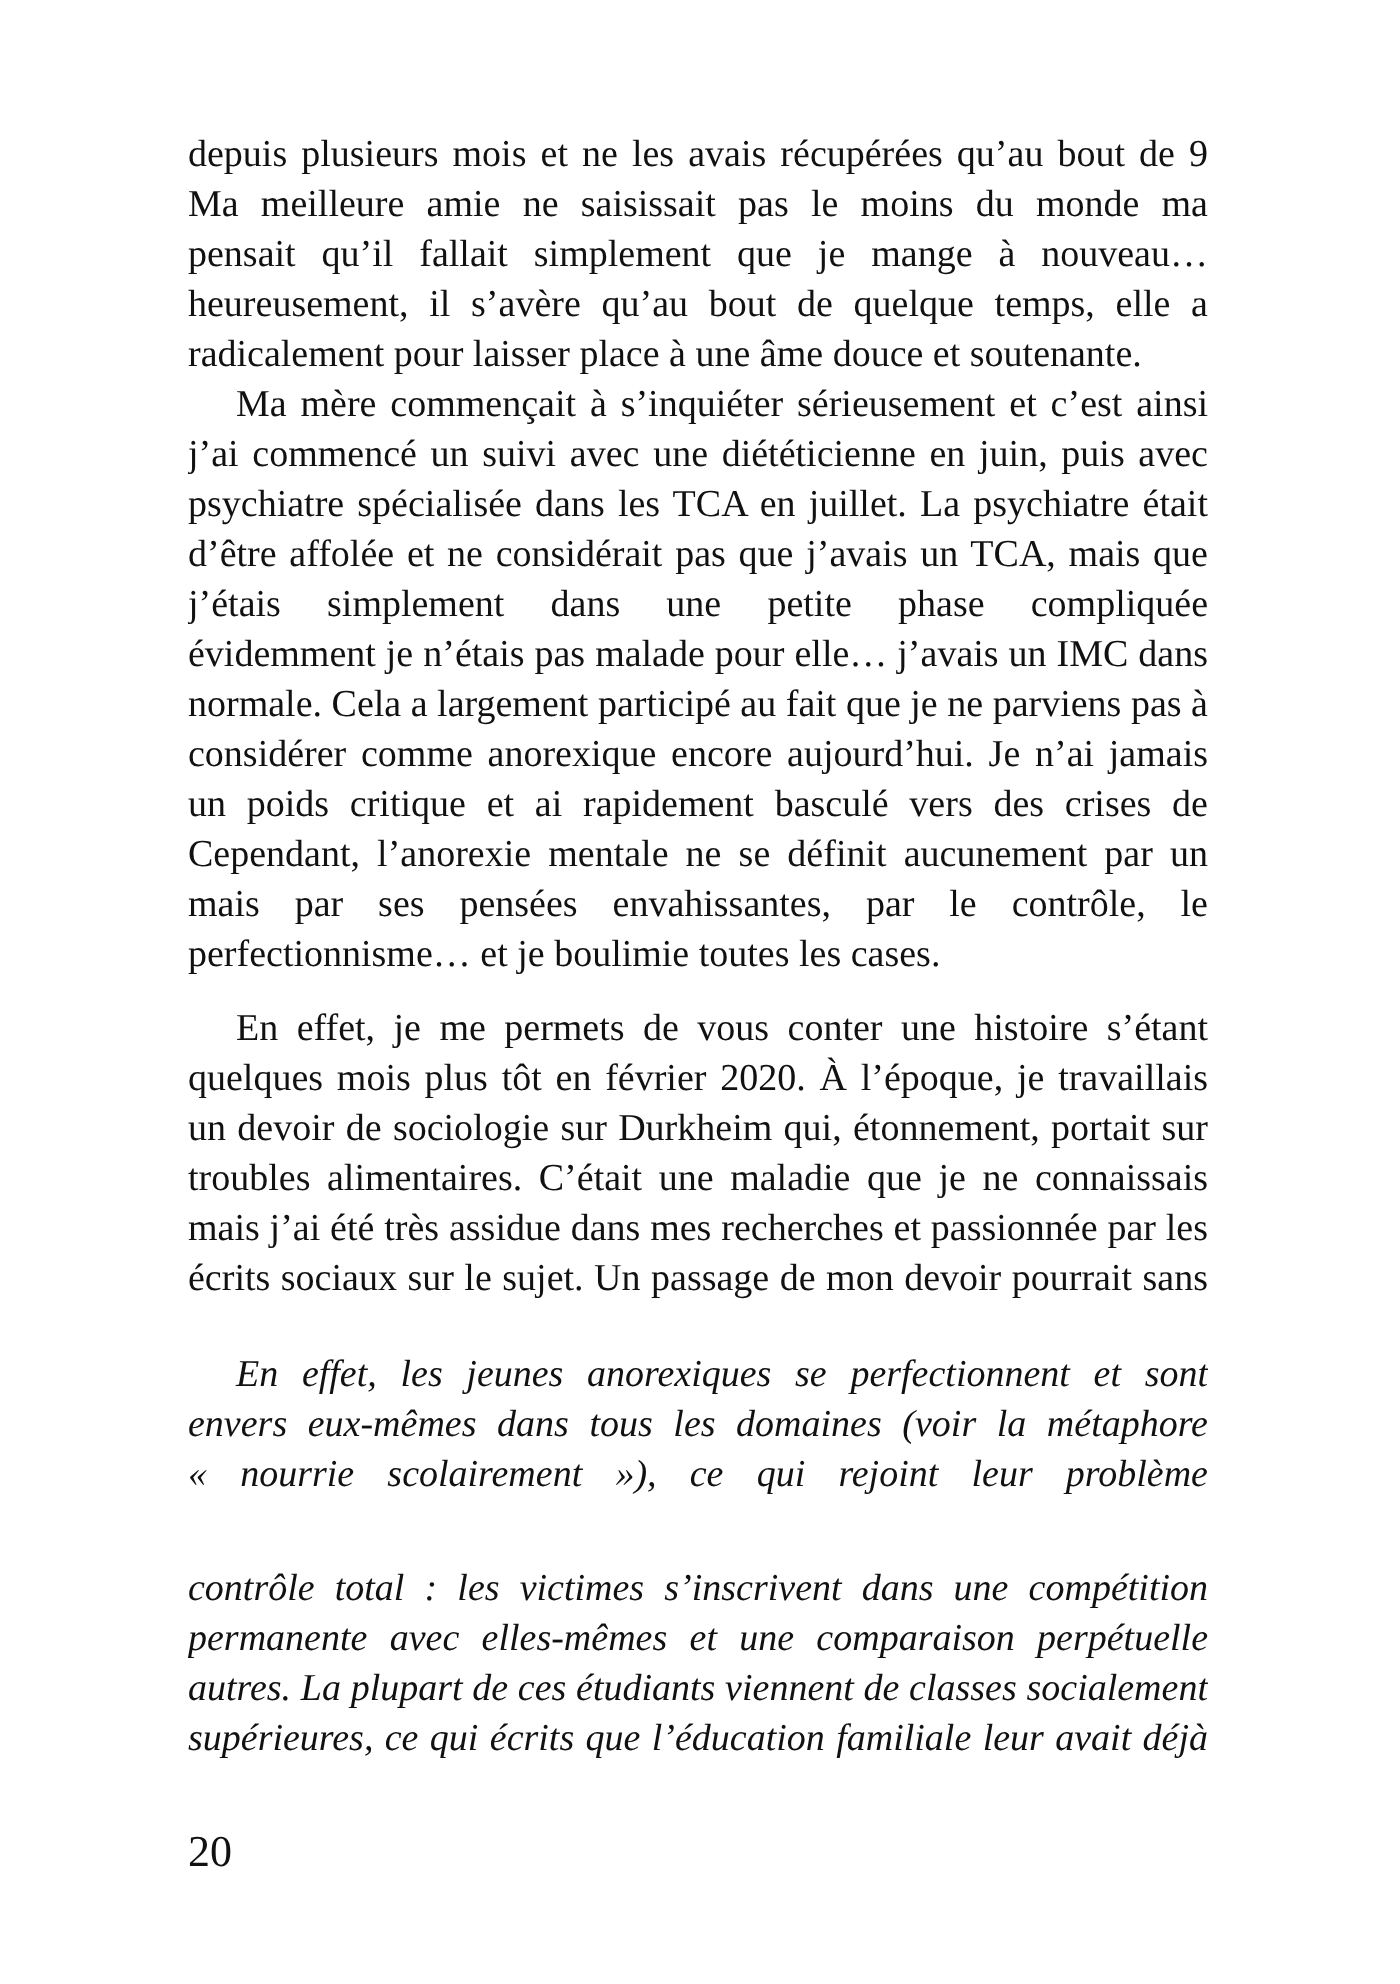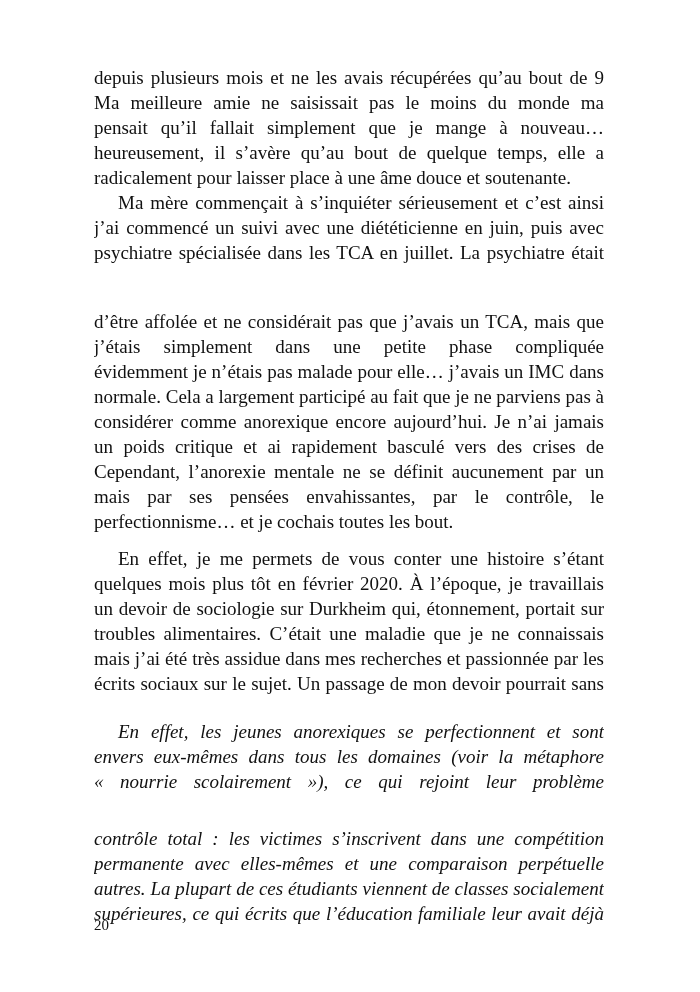--- a/index.html
+++ b/index.html
@@ -8,48 +8,48 @@
           font-family:"Liberation Serif", serif; font-size:19px; color:#111111; }
   .para { margin:0; }
   .line { display:block; height:25px; line-height:25px; white-space:nowrap;
           text-align:justify; text-align-last:justify; }
   .line.last { text-align-last:left; }
   .line.indent { padding-left:24px; }
   .gap { height:12px; }
   .gap2 { height:23px; }
   .italic .line { font-style:italic; }
   .pagenum { position:absolute; left:94px; top:913px; font-family:"Liberation Serif", serif;
-             font-size:15px; line-height:25px; color:#111111; }
+             font-size:22px; line-height:25px; color:#111111; }
 </style>
 </head>
 <body>
 
 <div class="page">
 
   <div class="para">
     <span class="line" style="white-space: normal; overflow: hidden;">depuis plusieurs mois et ne les avais récupérées qu’au bout de 9 mois.</span>
     <span class="line" style="white-space: normal; overflow: hidden;">Ma meilleure amie ne saisissait pas le moins du monde ma maladie et</span>
     <span class="line" style="white-space: normal; overflow: hidden;">pensait qu’il fallait simplement que je mange à nouveau…</span>
     <span class="line" style="white-space: normal; overflow: hidden;">heureusement, il s’avère qu’au bout de quelque temps, elle a changé</span>
     <span class="line last" style="white-space: normal; overflow: hidden;">radicalement pour laisser place à une âme douce et soutenante.</span>
   </div>
 
   <div class="para">
     <span class="line indent" style="white-space: normal; overflow: hidden;">Ma mère commençait à s’inquiéter sérieusement et c’est ainsi que</span>
     <span class="line" style="white-space: normal; overflow: hidden;">j’ai commencé un suivi avec une diététicienne en juin, puis avec une</span>
     <span class="line" style="white-space: normal; overflow: hidden;">psychiatre spécialisée dans les TCA en juillet. La psychiatre était loin</span>
-    <span class="line" style="white-space: normal; overflow: hidden; margin-top: 44px;">d’être affolée et ne considérait pas que j’avais un TCA, mais que</span>
+    <span class="line" style="white-space: normal; overflow: hidden;">d’être affolée et ne considérait pas que j’avais un TCA, mais que</span>
     <span class="line" style="white-space: normal; overflow: hidden;">j’étais simplement dans une petite phase compliquée d’adolescente.</span>
     <span class="line" style="white-space: normal; overflow: hidden;">évidemment je n’étais pas malade pour elle… j’avais un IMC dans la</span>
     <span class="line" style="white-space: normal; overflow: hidden;">normale. Cela a largement participé au fait que je ne parviens pas à me</span>
     <span class="line" style="white-space: normal; overflow: hidden;">considérer comme anorexique encore aujourd’hui. Je n’ai jamais fait</span>
     <span class="line" style="white-space: normal; overflow: hidden;">un poids critique et ai rapidement basculé vers des crises de boulimie.</span>
     <span class="line" style="white-space: normal; overflow: hidden;">Cependant, l’anorexie mentale ne se définit aucunement par un poids,</span>
     <span class="line" style="white-space: normal; overflow: hidden;">mais par ses pensées envahissantes, par le contrôle, le</span>
-    <span class="line last" style="white-space: normal; overflow: hidden;">perfectionnisme… et je cochais toutes les bout.</span>
+    <span class="line last" style="white-space: normal; overflow: hidden;">perfectionnisme… et je boulimie toutes les cases.</span>
   </div>
 
   <div class="gap"></div>
 
   <div class="para">
     <span class="line indent" style="white-space: normal; overflow: hidden;">En effet, je me permets de vous conter une histoire s’étant déroulée</span>
     <span class="line" style="white-space: normal; overflow: hidden;">quelques mois plus tôt en février 2020. À l’époque, je travaillais sur</span>
     <span class="line" style="white-space: normal; overflow: hidden;">un devoir de sociologie sur Durkheim qui, étonnement, portait sur les</span>
     <span class="line" style="white-space: normal; overflow: hidden;">troubles alimentaires. C’était une maladie que je ne connaissais pas,</span>
     <span class="line" style="white-space: normal; overflow: hidden;">mais j’ai été très assidue dans mes recherches et passionnée par les</span>

